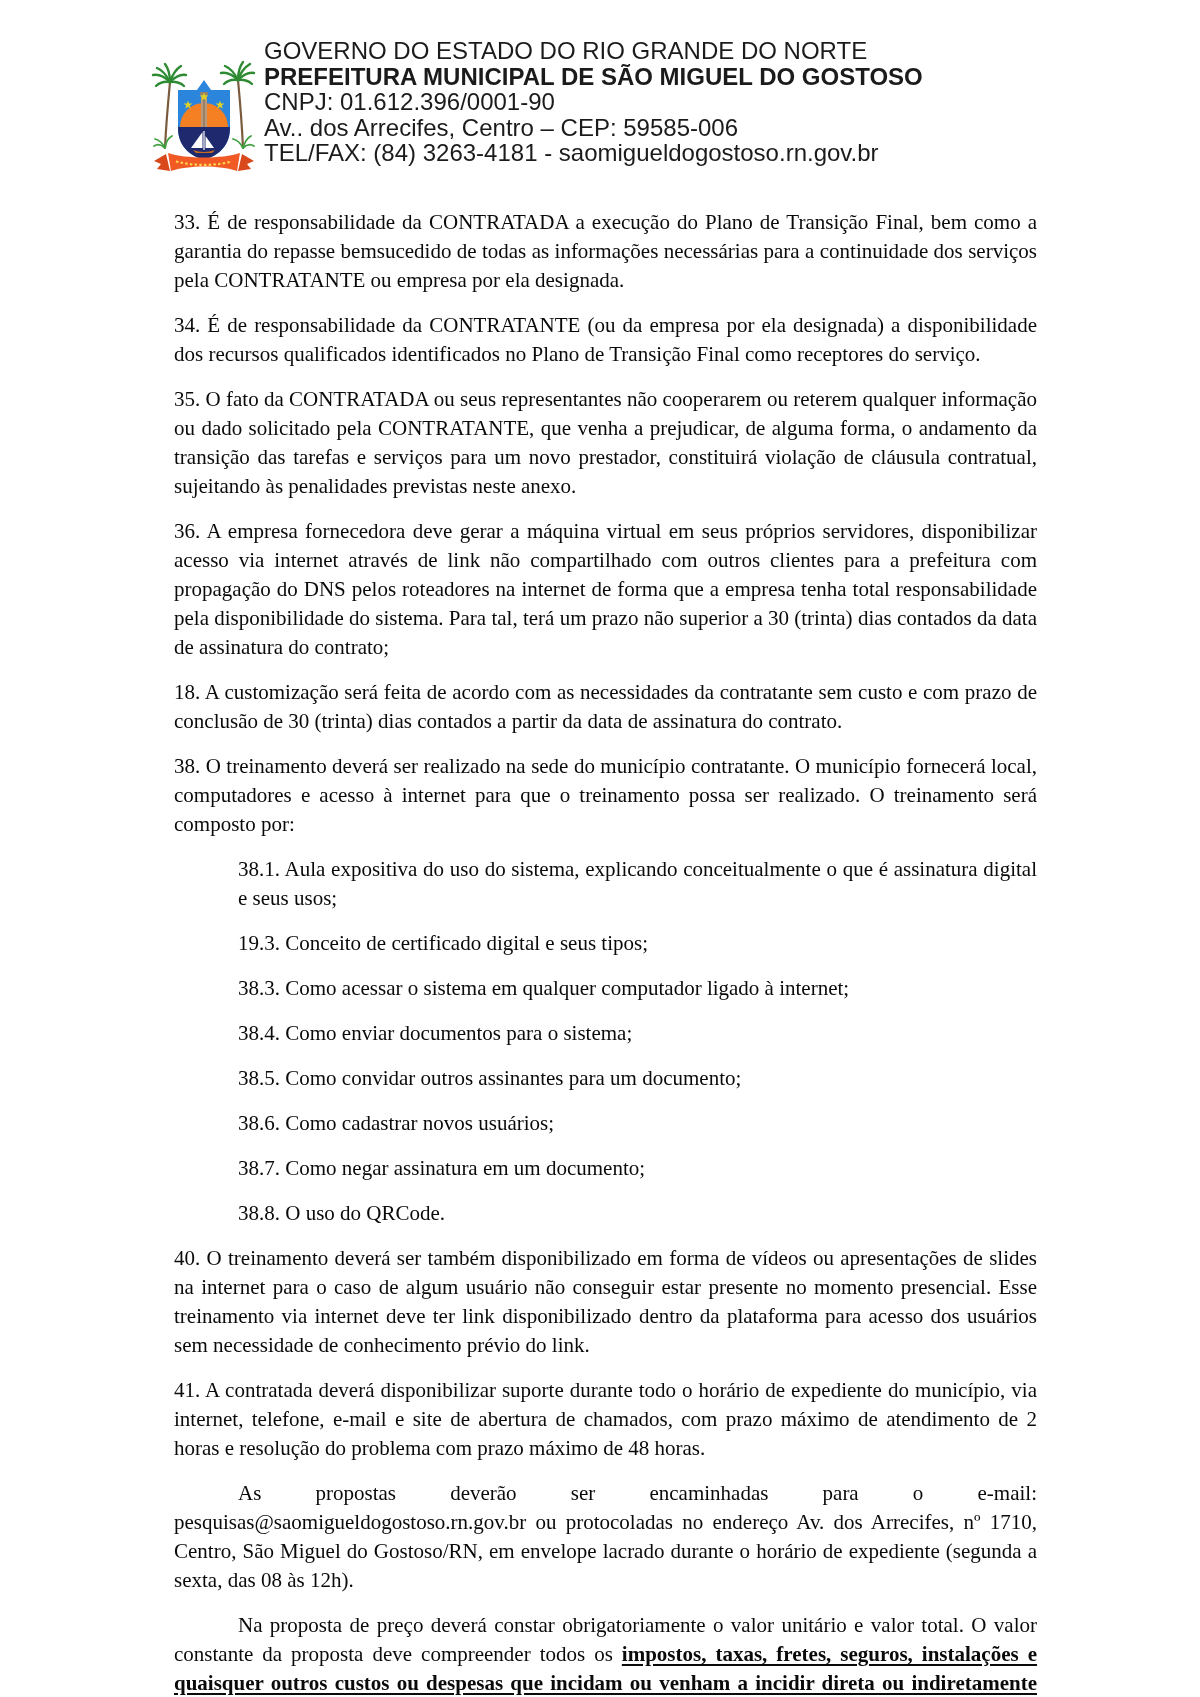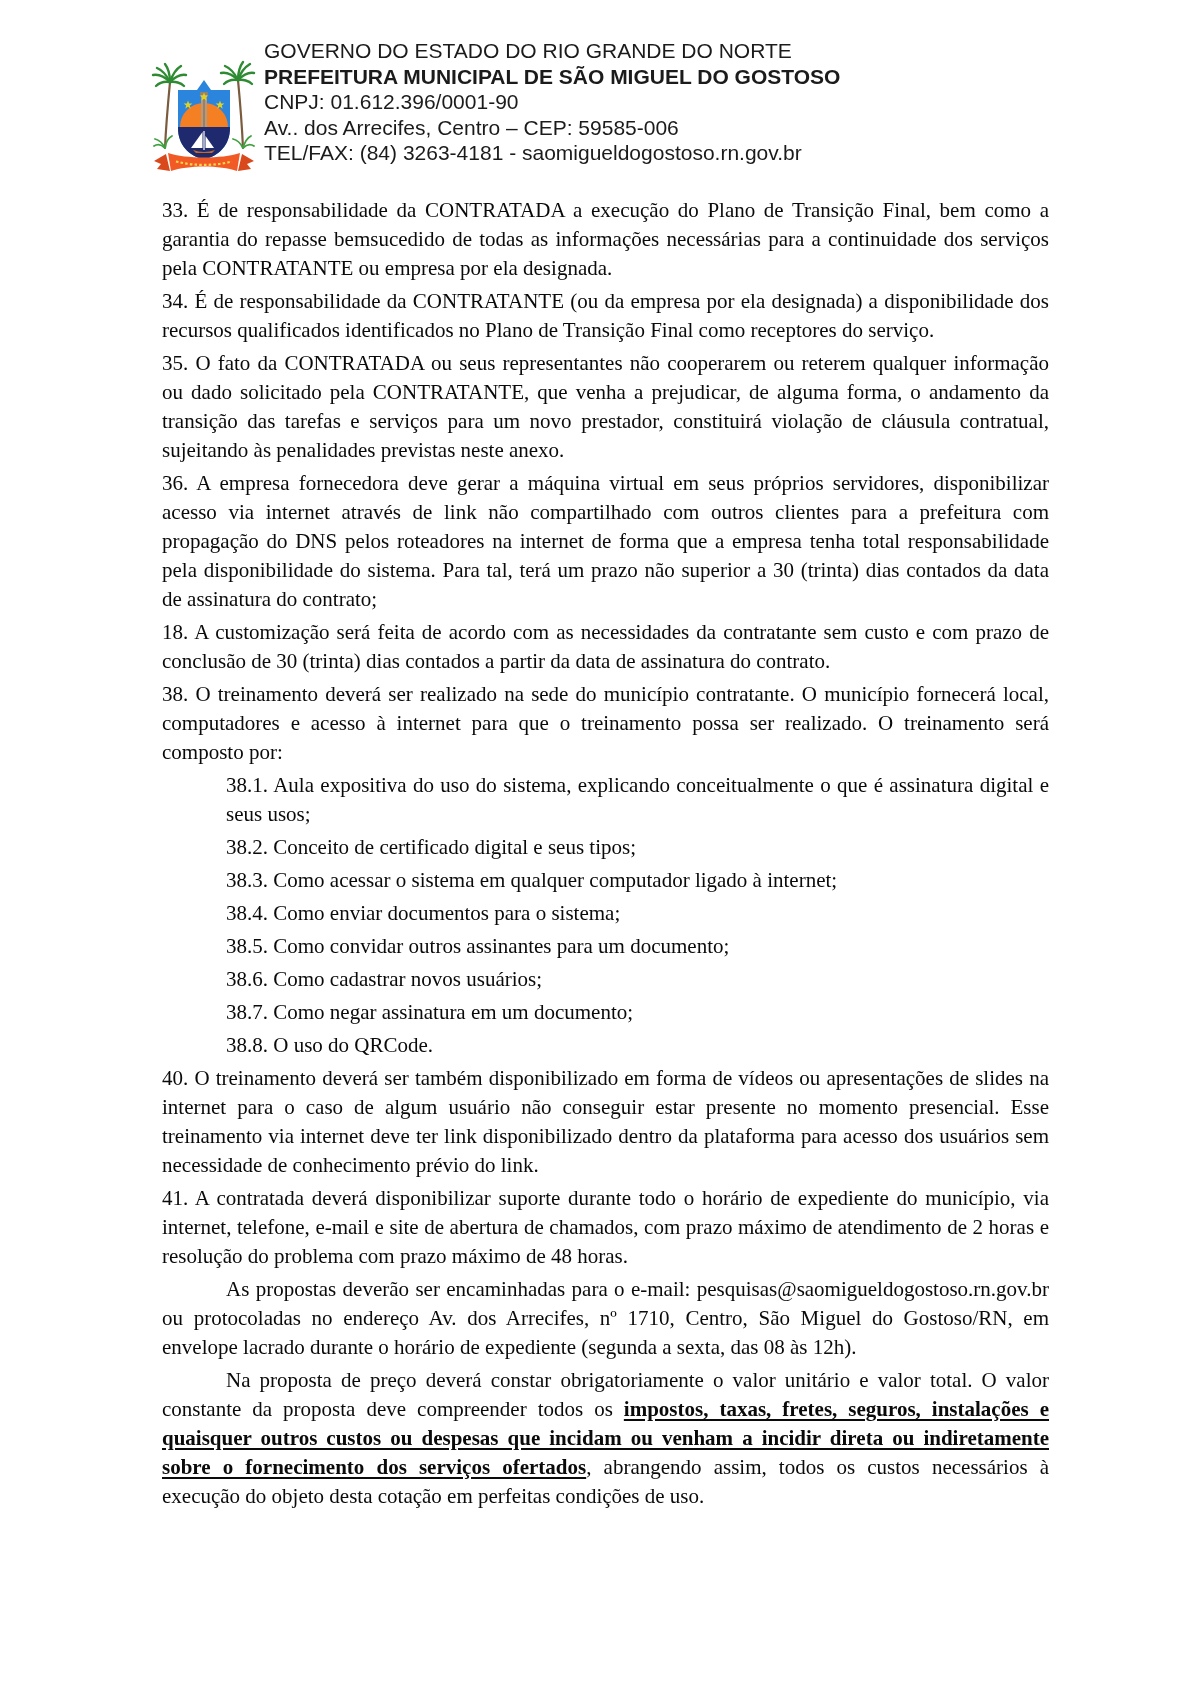--- a/index.html
+++ b/index.html
@@ -18,37 +18,37 @@
     top: 28px;
     display: flex;
     align-items: flex-start;
   }
   .logo-wrap { width: 116px; height: 152px; flex: 0 0 auto; }
   .logo-wrap svg { width: 116px; height: 152px; display: block; }
   .hdr-text {
     margin-left: 2px;
     padding-top: 10px;
     font-family: "Liberation Sans", sans-serif;
-    font-size: 21px;
+    font-size: 24px;
     line-height: 25.6px;
     color: #1b1b1b;
     white-space: nowrap;
   }
   .hdr-text .bold { font-weight: 700; }
   .doc-body {
     position: absolute;
     left: 158px;
     top: 192px;
     width: 895px;
     font-size: 21px;
     line-height: 29px;
     text-align: justify;
     color: #0a0a0a;
   }
-  .doc-body p { margin: 4px; }
+  .doc-body p { margin: 16px; }
   p.sub { padding-left: 64px; }
   p.ind { text-indent: 64px; }
   .emph {
     font-weight: 700;
     text-decoration: underline;
     text-decoration-thickness: 2px;
     text-underline-offset: 3px;
   }
 </style>
 </head>
@@ -142,21 +142,21 @@
 </header>
 
 <main class="doc-body">
   <p class="item">33. É de responsabilidade da CONTRATADA a execução do Plano de Transição Final, bem como a garantia do repasse bemsucedido de todas as informações necessárias para a continuidade dos serviços pela CONTRATANTE ou empresa por ela designada.</p>
   <p class="item">34. É de responsabilidade da CONTRATANTE (ou da empresa por ela designada) a disponibilidade dos recursos qualificados identificados no Plano de Transição Final como receptores do serviço.</p>
   <p class="item">35. O fato da CONTRATADA ou seus representantes não cooperarem ou reterem qualquer informação ou dado solicitado pela CONTRATANTE, que venha a prejudicar, de alguma forma, o andamento da transição das tarefas e serviços para um novo prestador, constituirá violação de cláusula contratual, sujeitando às penalidades previstas neste anexo.</p>
   <p class="item">36. A empresa fornecedora deve gerar a máquina virtual em seus próprios servidores, disponibilizar acesso via internet através de link não compartilhado com outros clientes para a prefeitura com propagação do DNS pelos roteadores na internet de forma que a empresa tenha total responsabilidade pela disponibilidade do sistema. Para tal, terá um prazo não superior a 30 (trinta) dias contados da data de assinatura do contrato;</p>
   <p class="item">18. A customização será feita de acordo com as necessidades da contratante sem custo e com prazo de conclusão de 30 (trinta) dias contados a partir da data de assinatura do contrato.</p>
   <p class="item">38. O treinamento deverá ser realizado na sede do município contratante. O município fornecerá local, computadores e acesso à internet para que o treinamento possa ser realizado. O treinamento será composto por:</p>
   <p class="sub">38.1. Aula expositiva do uso do sistema, explicando conceitualmente o que é assinatura digital e seus usos;</p>
-  <p class="sub">38.2. Conceito de certificado digital e seus tipos;</p>
+  <p class="sub">19.3. Conceito de certificado digital e seus tipos;</p>
   <p class="sub">38.3. Como acessar o sistema em qualquer computador ligado à internet;</p>
   <p class="sub">38.4. Como enviar documentos para o sistema;</p>
   <p class="sub">38.5. Como convidar outros assinantes para um documento;</p>
   <p class="sub">38.6. Como cadastrar novos usuários;</p>
   <p class="sub">38.7. Como negar assinatura em um documento;</p>
   <p class="sub">38.8. O uso do QRCode.</p>
   <p class="item">40. O treinamento deverá ser também disponibilizado em forma de vídeos ou apresentações de slides na internet para o caso de algum usuário não conseguir estar presente no momento presencial. Esse treinamento via internet deve ter link disponibilizado dentro da plataforma para acesso dos usuários sem necessidade de conhecimento prévio do link.</p>
   <p class="item">41. A contratada deverá disponibilizar suporte durante todo o horário de expediente do município, via internet, telefone, e-mail e site de abertura de chamados, com prazo máximo de atendimento de 2 horas e resolução do problema com prazo máximo de 48 horas.</p>
   <p class="ind">As propostas deverão ser encaminhadas para o e-mail: pesquisas@saomigueldogostoso.rn.gov.br ou protocoladas no endereço Av. dos Arrecifes, nº 1710, Centro, São Miguel do Gostoso/RN, em envelope lacrado durante o horário de expediente (segunda a sexta, das 08 às 12h).</p>
   <p class="ind"><span>Na proposta de preço deverá constar obrigatoriamente o valor unitário e valor total. O valor constante da proposta deve compreender todos os </span><span class="emph">impostos, taxas, fretes, seguros, instalações e quaisquer outros custos ou despesas que incidam ou venham a incidir direta ou indiretamente sobre o fornecimento dos serviços ofertados</span><span>, abrangendo assim, todos os custos necessários à execução do objeto desta cotação em perfeitas condições de uso.</span></p>

